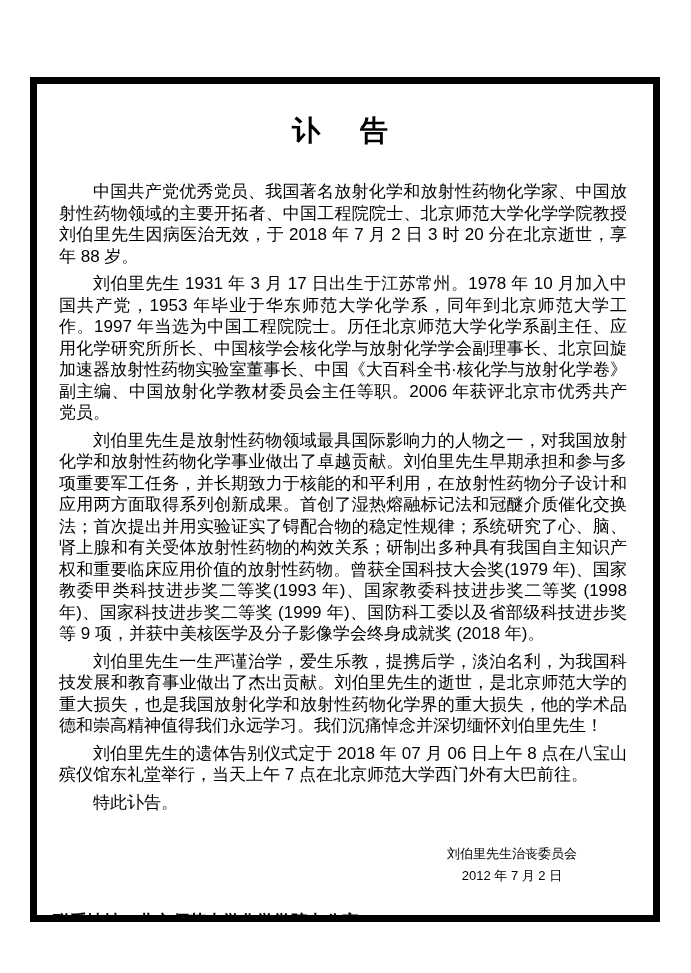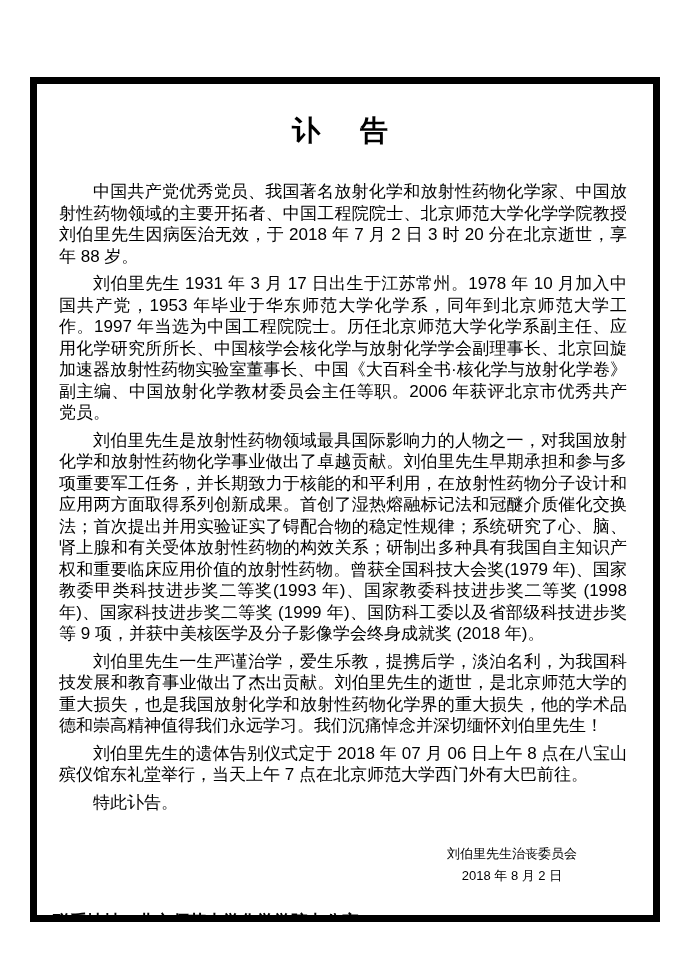--- a/index.html
+++ b/index.html
@@ -81,21 +81,21 @@
     <p>中国共产党优秀党员、我国著名放射化学和放射性药物化学家、中国放射性药物领域的主要开拓者、中国工程院院士、北京师范大学化学学院教授刘伯里先生因病医治无效，于 2018 年 7 月 2 日 3 时 20 分在北京逝世，享年 88 岁。</p>
     <p>刘伯里先生 1931 年 3 月 17 日出生于江苏常州。1978 年 10 月加入中国共产党，1953 年毕业于华东师范大学化学系，同年到北京师范大学工作。1997 年当选为中国工程院院士。历任北京师范大学化学系副主任、应用化学研究所所长、中国核学会核化学与放射化学学会副理事长、北京回旋加速器放射性药物实验室董事长、中国《大百科全书·核化学与放射化学卷》副主编、中国放射化学教材委员会主任等职。2006 年获评北京市优秀共产党员。</p>
     <p>刘伯里先生是放射性药物领域最具国际影响力的人物之一，对我国放射化学和放射性药物化学事业做出了卓越贡献。刘伯里先生早期承担和参与多项重要军工任务，并长期致力于核能的和平利用，在放射性药物分子设计和应用两方面取得系列创新成果。首创了湿热熔融标记法和冠醚介质催化交换法；首次提出并用实验证实了锝配合物的稳定性规律；系统研究了心、脑、肾上腺和有关受体放射性药物的构效关系；研制出多种具有我国自主知识产权和重要临床应用价值的放射性药物。曾获全国科技大会奖(1979 年)、国家教委甲类科技进步奖二等奖(1993 年)、国家教委科技进步奖二等奖 (1998 年)、国家科技进步奖二等奖 (1999 年)、国防科工委以及省部级科技进步奖等 9 项，并获中美核医学及分子影像学会终身成就奖 (2018 年)。</p>
     <p>刘伯里先生一生严谨治学，爱生乐教，提携后学，淡泊名利，为我国科技发展和教育事业做出了杰出贡献。刘伯里先生的逝世，是北京师范大学的重大损失，也是我国放射化学和放射性药物化学界的重大损失，他的学术品德和崇高精神值得我们永远学习。我们沉痛悼念并深切缅怀刘伯里先生！</p>
     <p>刘伯里先生的遗体告别仪式定于 2018 年 07 月 06 日上午 8 点在八宝山殡仪馆东礼堂举行，当天上午 7 点在北京师范大学西门外有大巴前往。</p>
     <p>特此讣告。</p>
   </div>
 
   <div class="signature-block">
     <div>刘伯里先生治丧委员会</div>
-    <div>2018 年 8 月 2 日</div>
+    <div>2012 年 7 月 2 日</div>
   </div>
 
   <div class="contact-block">
     <div class="contact-row">
       <span class="contact-left">联系地址：北京师范大学化学学院办公室</span>
       <span class="contact-right">100875</span>
     </div>
     <div class="contact-row">
     </div>
     <div class="contact-row">

